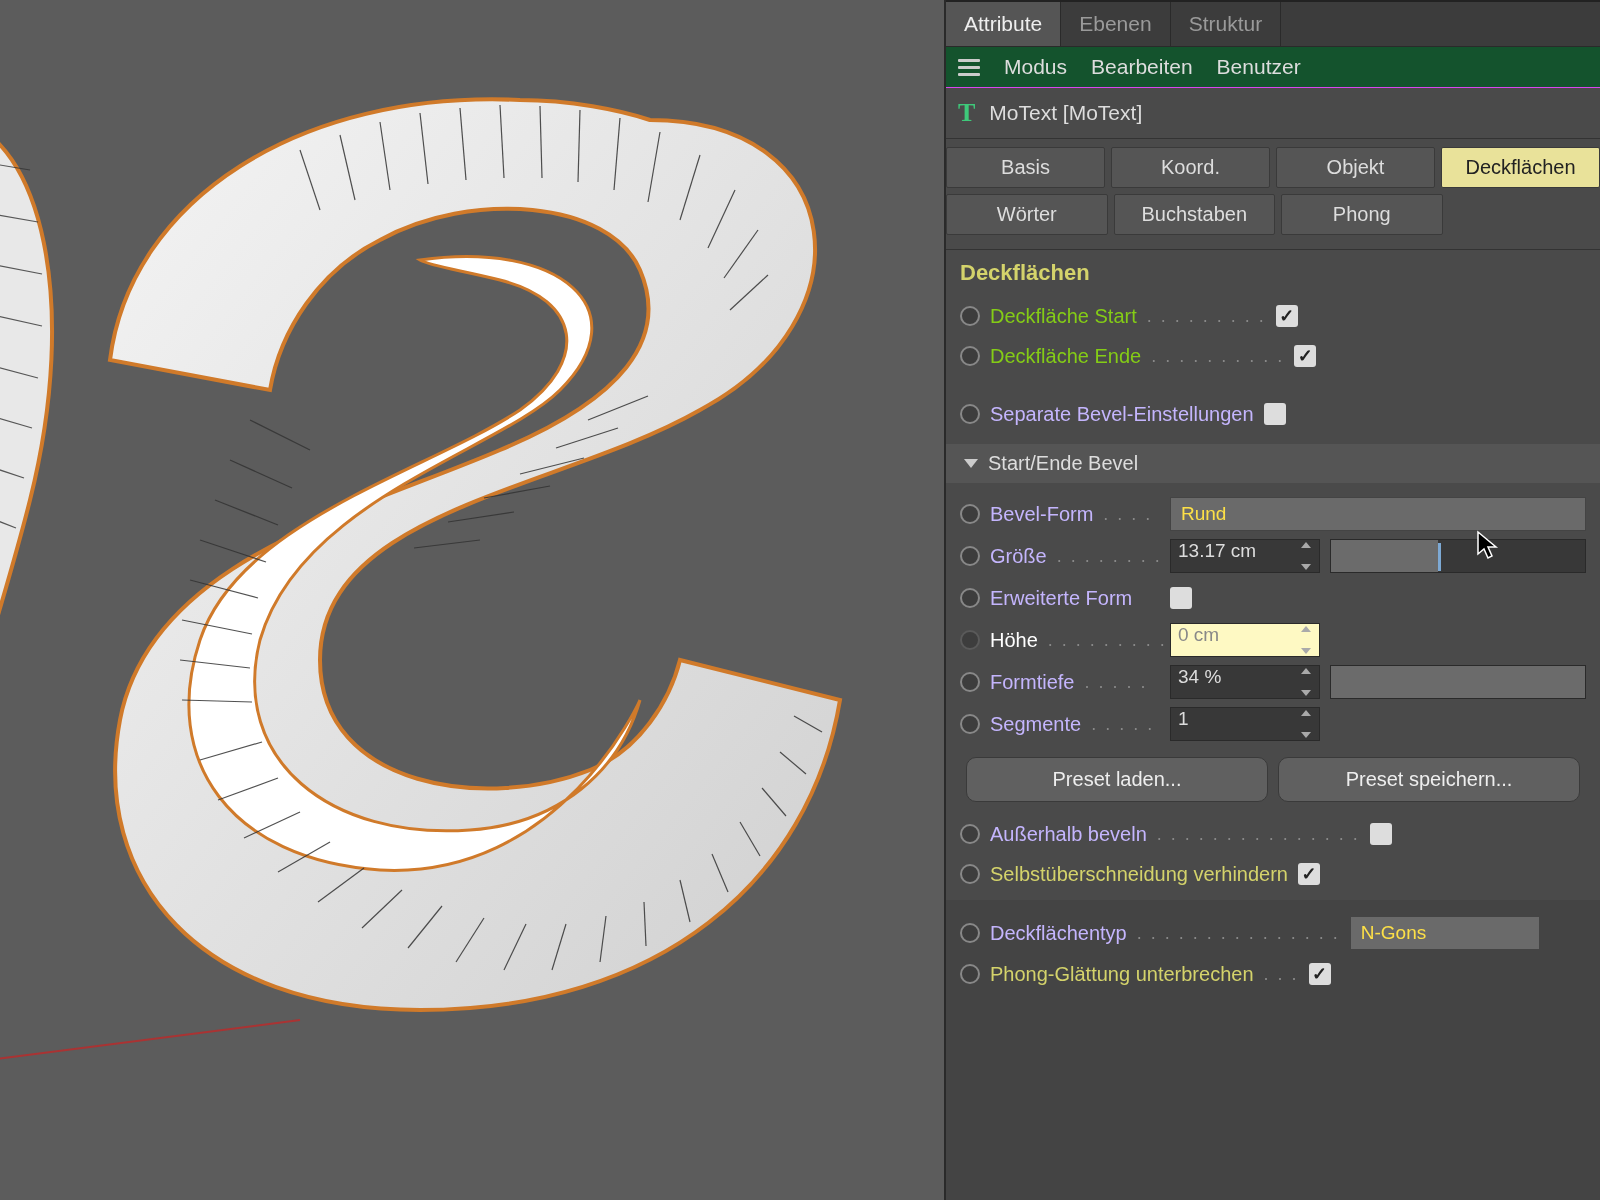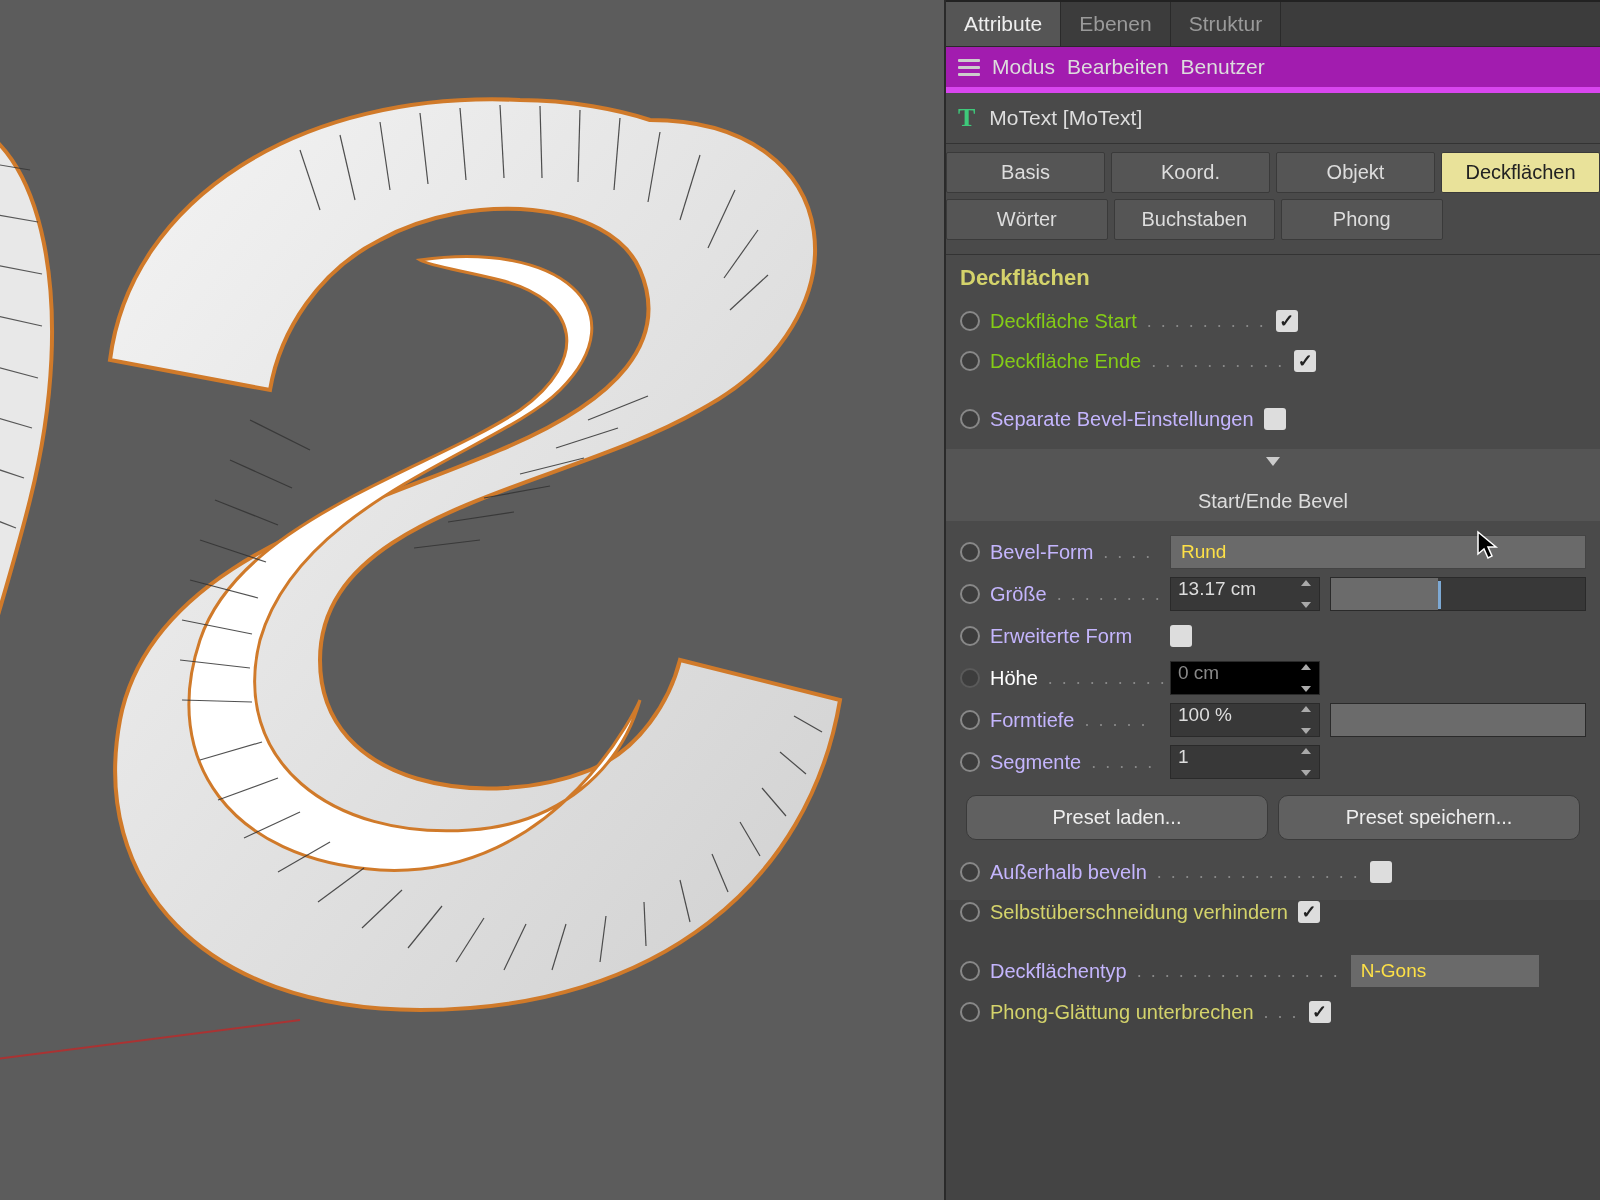--- a/index.html
+++ b/index.html
@@ -48,23 +48,23 @@
   .top-tab.active {
     background: #555;
     color: #eee;
   }
 
   
   .menubar {
     display: flex;
     align-items: center;
     padding: 8px 12px;
-    background: #a21caf;
-    border-bottom: 6px solid #d946ef;
-    gap: 12px;
+    background: #14532d;
+    border-bottom: 1px solid #d946ef;
+    gap: 24px;
     font-size: 21px;
   }
   .hamburger {
     display: inline-flex;
     flex-direction: column;
     gap: 4px;
     width: 22px;
   }
   .hamburger span {
     height: 3px;
@@ -174,23 +174,22 @@
     font-weight: bold;
   }
 
   
   .group-header {
     display: flex;
     align-items: center;
     background: #555;
     padding: 8px 18px;
     margin: 6px 0;
-    gap: 24px;
+    gap: 10px;
     font-size: 20px;
-    flex-direction: column;
   }
   .tri-down {
     width: 0; height: 0;
     border-left: 7px solid transparent;
     border-right: 7px solid transparent;
     border-top: 9px solid #ccc;
   }
 
   
   .field-row {
@@ -259,21 +258,21 @@
     flex: 1;
     height: 34px;
     background: #6a6a6a;
     border: 1px solid #444;
     color: #fde047;
     padding: 0 10px;
     display: flex;
     align-items: center;
     font-size: 19px;
   }
-  .num-input.disabled { background: #000000; color: #888; }
+  .num-input.disabled { background: #fef9c3; color: #888; }
 
   
   .btn-row {
     display: flex;
     gap: 10px;
     padding: 8px 20px;
   }
   .btn {
     flex: 1;
     background: #606060;
@@ -525,21 +524,21 @@
       </div>
     </div>
 
     <div class="field-row indent">
       <div class="label-col">
         <span class="radio"></span>
         <span class="label plain">Formtiefe</span>
         <span class="dots">. . . . .</span>
       </div>
       <div class="num-input">
-        <span>100 %</span>
+        <span>34 %</span>
         <span class="stepper">
             <span class="up"></span>
             <span class="down"></span>
           </span>
       </div>
       <div class="slider-track">
         <div class="slider-fill" style="width:100%"></div>
       </div>
     </div>
 

